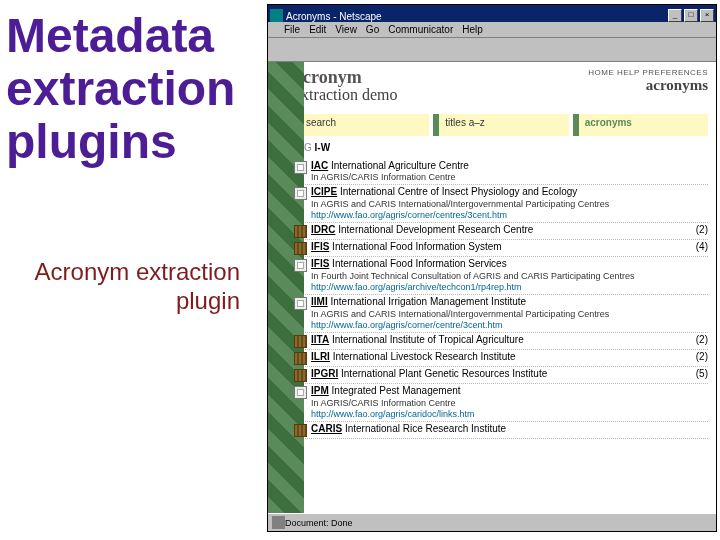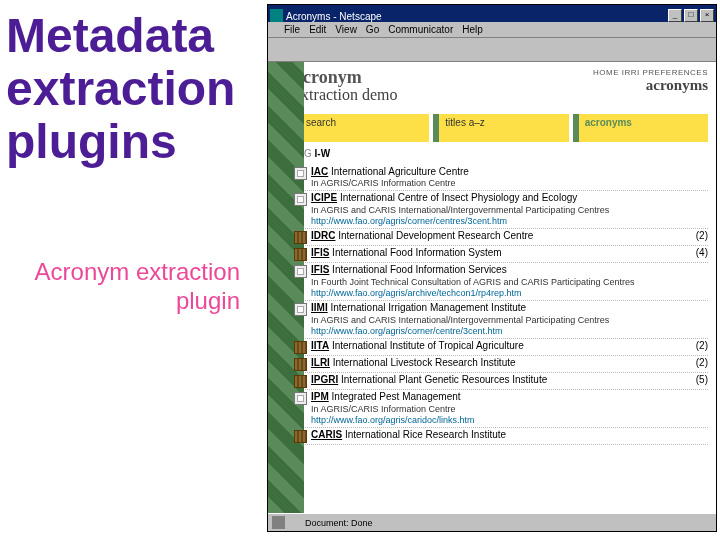--- a/index.html
+++ b/index.html
@@ -1,20 +1,20 @@
 <!DOCTYPE html>
 <html><head>
 <meta charset="utf-8">
 <style>
   * { box-sizing: border-box; margin: 0; padding: 0; }
   body { width: 720px; height: 540px; background: #fff; font-family: Verdana, Geneva, sans-serif; font-size: 11px; overflow: hidden; position: relative; }
 
   .slide-left { position: absolute; left: 0; top: 0; width: 260px; height: 540px; padding: 10px 0 0 6px; }
   .slide-title { font-family: Verdana, sans-serif; font-weight: bold; font-size: 48px; line-height: 1.1; color: #4c1d95; }
-  .slide-sub { font-family: Verdana, sans-serif; font-size: 24px; color: #ec4899; text-align: right; margin-top: 90px; padding-right: 20px; line-height: 1.2; }
+  .slide-sub { font-family: Verdana, sans-serif; font-size: 24px; color: #7f1d1d; text-align: right; margin-top: 90px; padding-right: 20px; line-height: 1.2; }
 
   .screenshot { position: absolute; left: 267px; top: 4px; width: 450px; height: 528px; background: #c0c0c0; border: 1px solid #000; display: flex; flex-direction: column; font-family: "MS Sans Serif", Tahoma, sans-serif; font-size: 10px; }
 
   
   .titlebar { height: 17px; background: linear-gradient(#0a246a,#0a246a); color: #fff; display: flex; align-items: flex-end; padding: 0 2px; font-size: 10px; }
   .titlebar .t-icon { width: 13px; height: 13px; background: #008080; margin-right: 3px; }
   .titlebar .t-text { flex: 1; }
   .win-btns { display: flex; gap: 2px; }
   .win-btn { width: 14px; height: 13px; background: #c0c0c0; border: 1px solid #fff; border-right-color:#404040; border-bottom-color:#404040; font-size: 8px; text-align: center; line-height: 10px; color:#000; }
   .menubar { height: 16px; background: #c0c0c0; display: flex; align-items: center; gap: 9px; padding: 0 16px; font-size: 10px; color:#000; border-bottom: 1px solid #808080; }
@@ -28,40 +28,40 @@
 
   .header { display: flex; align-items: flex-start; }
   .header .h-left { flex: 1; }
   .header .brand1 { font-family: Verdana; font-weight: bold; font-size: 18px; color: #555; line-height: 1; }
   .header .brand2 { font-family: Verdana; font-size: 16px; color: #404040; line-height: 1.1; }
   .header .h-right { text-align: right; font-size: 8px; color: #555; }
   .header .h-links { letter-spacing: 0.5px; }
   .header .h-big { font-family: Verdana; font-weight: bold; font-size: 15px; color: #444; }
 
   .navrow { display: flex; margin: 10px 0 6px 0; font-size: 10px; color: #333; }
-  .navcell { flex: 1; background: #fde047; border-left: 6px solid #5a8a5a; height: 28px; line-height: 17px; padding-left: 6px; }
+  .navcell { flex: 1; background: #fef9c3; border-left: 6px solid #5a8a5a; height: 22px; line-height: 17px; padding-left: 6px; }
   .navcell + .navcell { margin-left: 4px; }
   .navcell.active { color: #5a8a5a; font-weight: bold; }
 
   .alpha { font-size: 10px; font-weight: bold; margin: 4px 0 6px 0; }
   .alpha .dim { color: #888; font-weight: normal; }
 
   .results { font-size: 10px; }
   .item { display: flex; align-items: flex-start; padding: 1px 0; border-bottom: 1px dotted #bbb; }
   .ico { width: 13px; height: 13px; margin: 1px 4px 0 0; flex-shrink: 0; border: 1px solid #777; background: #eee; position: relative; }
   .ico.doc::after { content:""; position:absolute; left:2px; top:2px; right:2px; bottom:2px; background: linear-gradient(#fff,#fff); border:1px solid #aaa; }
   .ico.shelf { background: repeating-linear-gradient(90deg,#8a6a2a 0 2px,#6a4a1a 2px 4px); border-color:#5a3a0a; }
   .entry { flex: 1; line-height: 1.25; }
   .acr { text-decoration: underline; font-weight: bold; color: #000; }
   .name { color: #000; }
   .sub { color: #333; font-size: 9px; }
   .url { color: #006699; font-size: 9px; }
   .count { color: #000; padding-left: 4px; font-size: 10px; }
 
-  .statusbar { height: 18px; background: #c0c0c0; border-top: 1px solid #fff; display: flex; align-items: center; padding: 0 4px; font-size: 9px; gap: 20px; }
+  .statusbar { height: 18px; background: #c0c0c0; border-top: 1px solid #fff; display: flex; align-items: center; padding: 0 4px; font-size: 9px; gap: 0; }
   .statusbar .s-icon { width: 13px; height: 13px; background: #808080; }
   .statusbar .s-text { flex:1; }
 </style>
 </head>
 <body>
 
 <div class="slide-left">
   <div class="slide-title">Metadata extraction plugins</div>
   <div class="slide-sub">Acronym extraction plugin</div>
 </div>
@@ -92,21 +92,21 @@
   <div class="content">
     <div class="rope"></div>
     <div class="inner">
 
       <div class="header">
         <div class="h-left">
           <div class="brand1">acronym</div>
           <div class="brand2">extraction demo</div>
         </div>
         <div class="h-right">
-          <div class="h-links">HOME  IRRI  PREFERENCES</div>
+          <div class="h-links">HOME  HELP  PREFERENCES</div>
           <div class="h-big">acronyms</div>
         </div>
       </div>
 
       <div class="navrow">
         <div class="navcell">search</div>
         <div class="navcell">titles a–z</div>
         <div class="navcell active">acronyms</div>
       </div>
 

